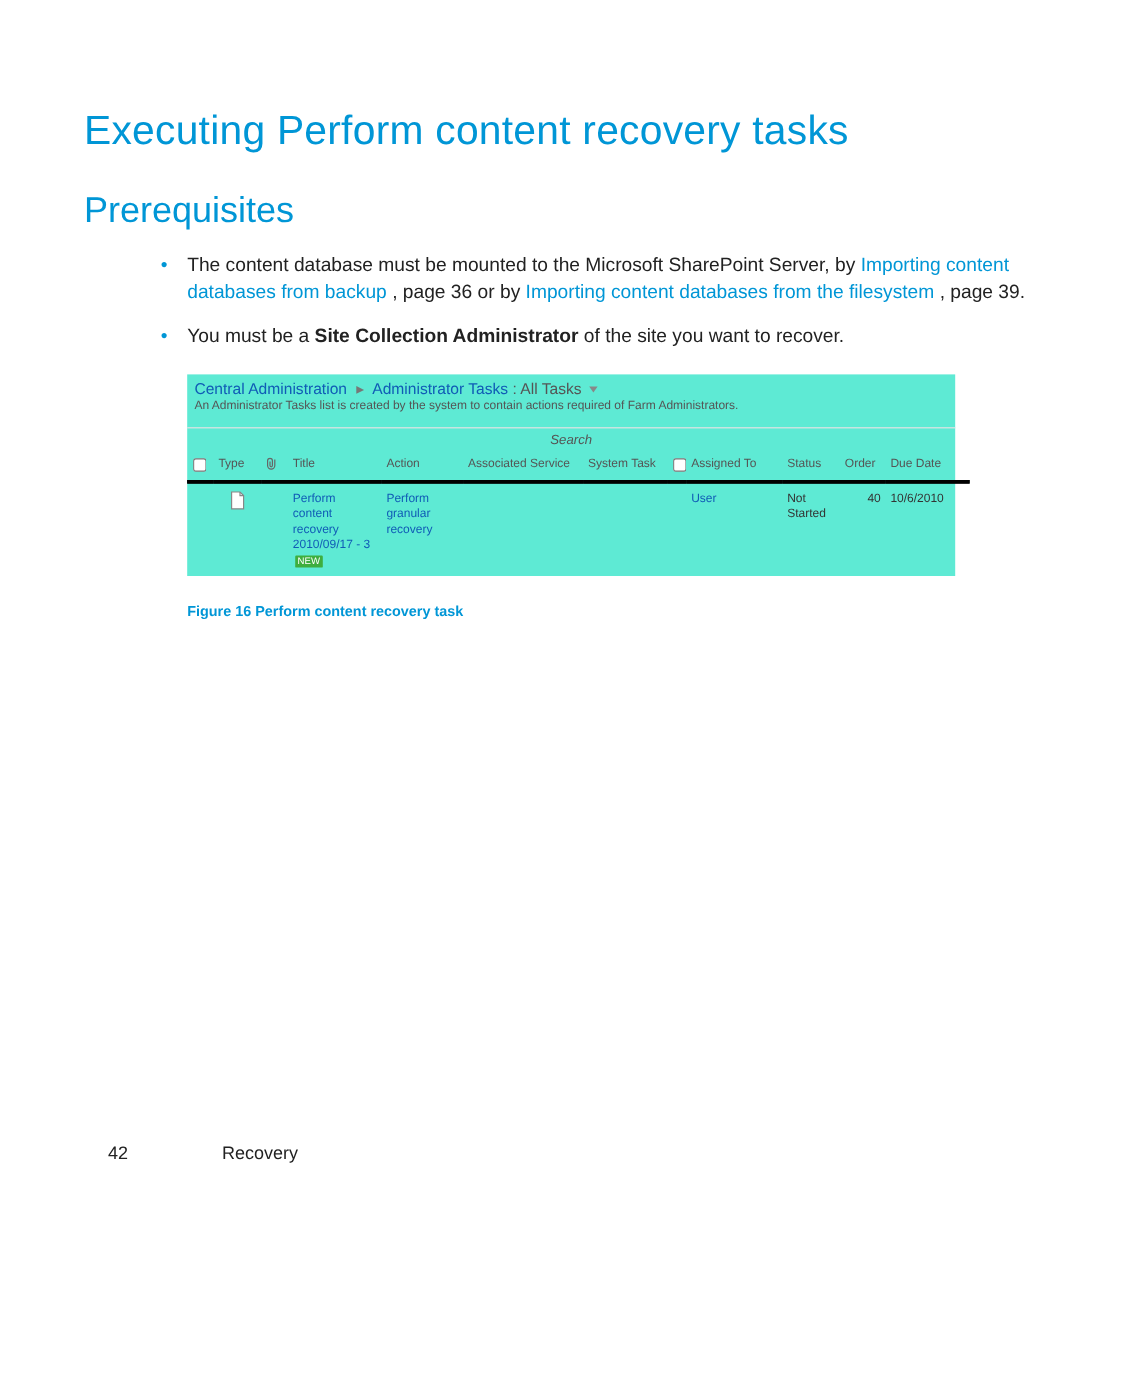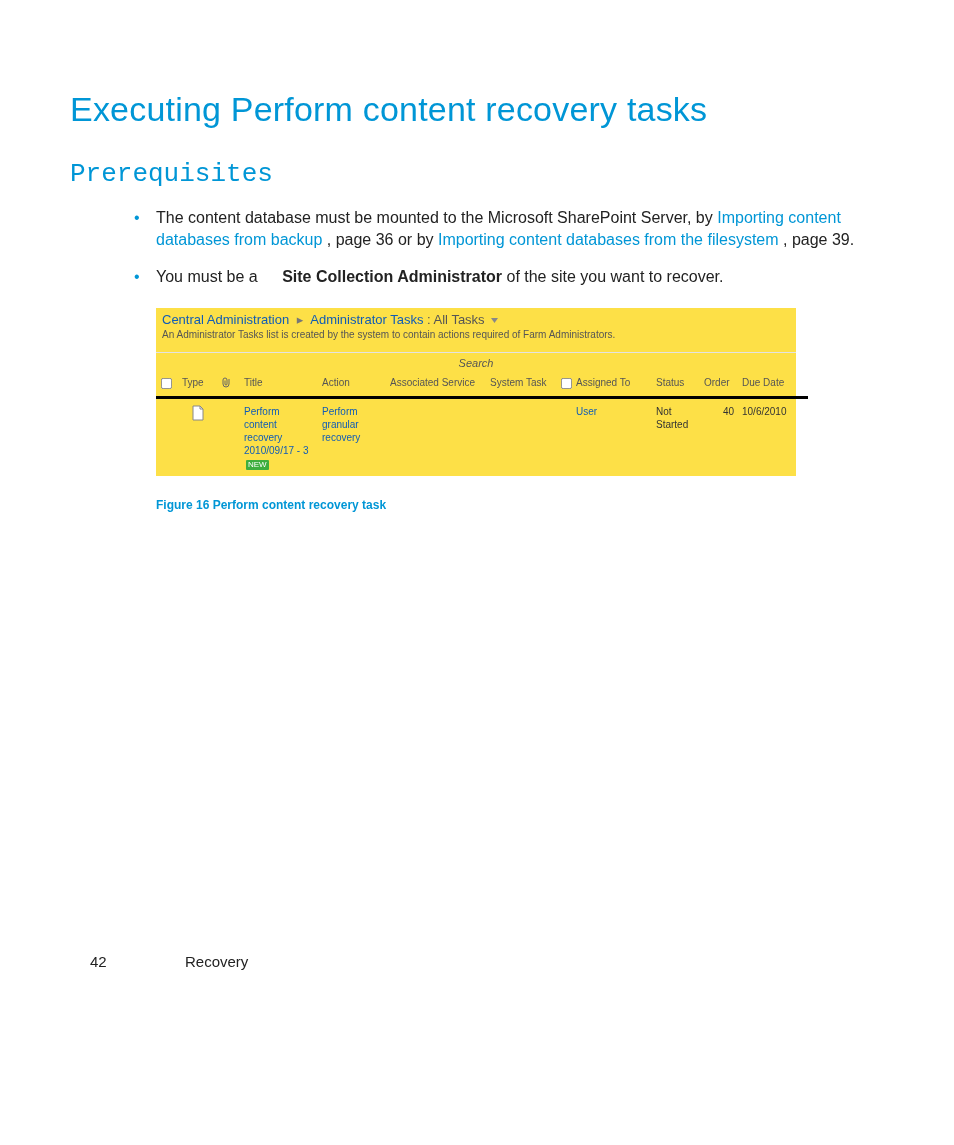--- a/index.html
+++ b/index.html
@@ -18,22 +18,22 @@
   }
   .h1 {
     font-family: Arial, Helvetica, sans-serif;
     font-size: 34px;
     font-weight: 300;
     color: #0096d6;
     margin: 10px 0 30px 0;
     letter-spacing: 0.2px;
   }
   .h2 {
-    font-family: Liberation Mono, monospace;
-    font-size: 26px;
+    font-family: Liberation Sans, sans-serif;
+    font-size: 30px;
     font-weight: 300;
     color: #0096d6;
     margin: 30px 0 18px 0;
   }
   ul.bullets {
     margin: 0 0 20px 0;
     padding: 0 0 0 86px;
     list-style: none;
   }
   ul.bullets > li {
@@ -47,34 +47,34 @@
     position: absolute;
     left: -22px;
     top: 0;
     color: #0096d6;
     font-size: 16px;
   }
   a.doclink {
     color: #0096d6;
     text-decoration: none;
   }
-  .bold { font-weight: 700; margin-left: 20px; }
+  .bold { font-weight: 700; }
 
   
   .figure-wrap {
     margin: 8px 0 0 86px;
   }
   .screenshot {
     width: 640px;
     border: 0;
     font-family: Tahoma, Arial, sans-serif;
     font-size: 11px;
     color: #333;
     position: relative;
-    background: #fde047;
+    background: #5eead4;
   }
   .bc-row {
     padding: 4px 6px 2px 6px;
     font-size: 13px;
     color: #333;
   }
   .bc-row .bc-link { color: #105cb6; }
   .bc-row .bc-sep { color: #777; margin: 0 4px; }
   .bc-row .bc-current { color: #555; }
   .bc-row .bc-dd {

